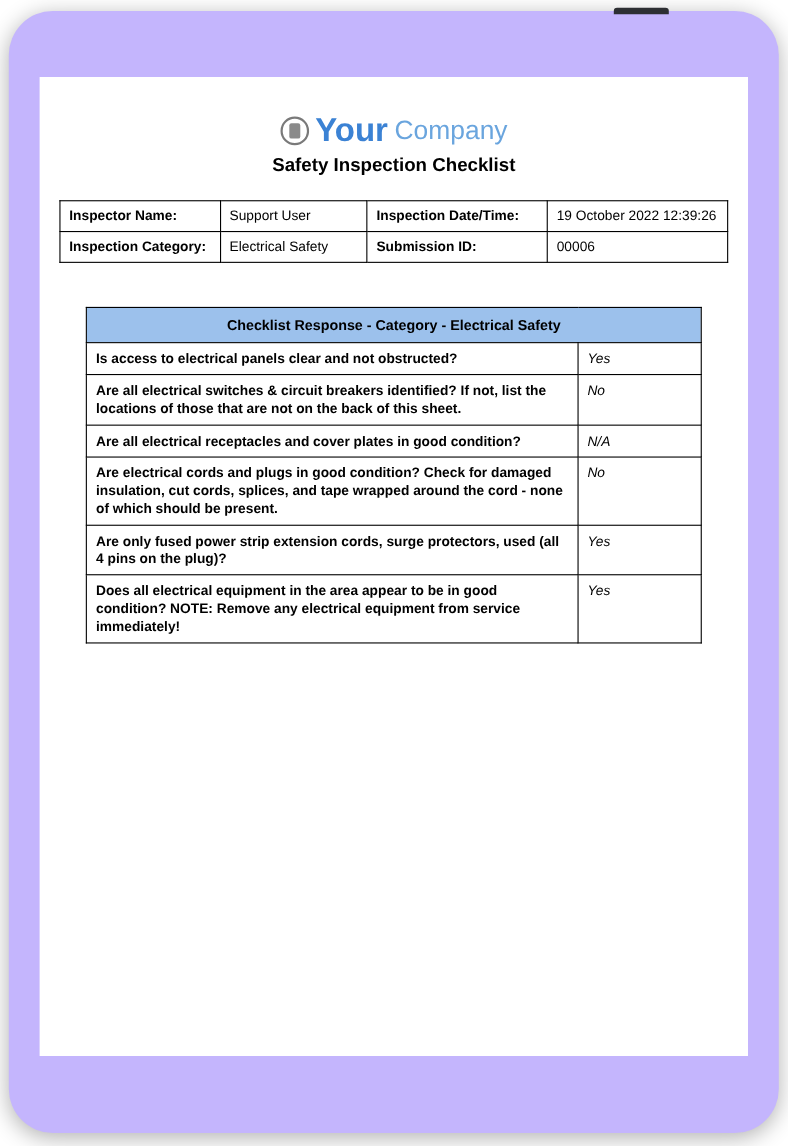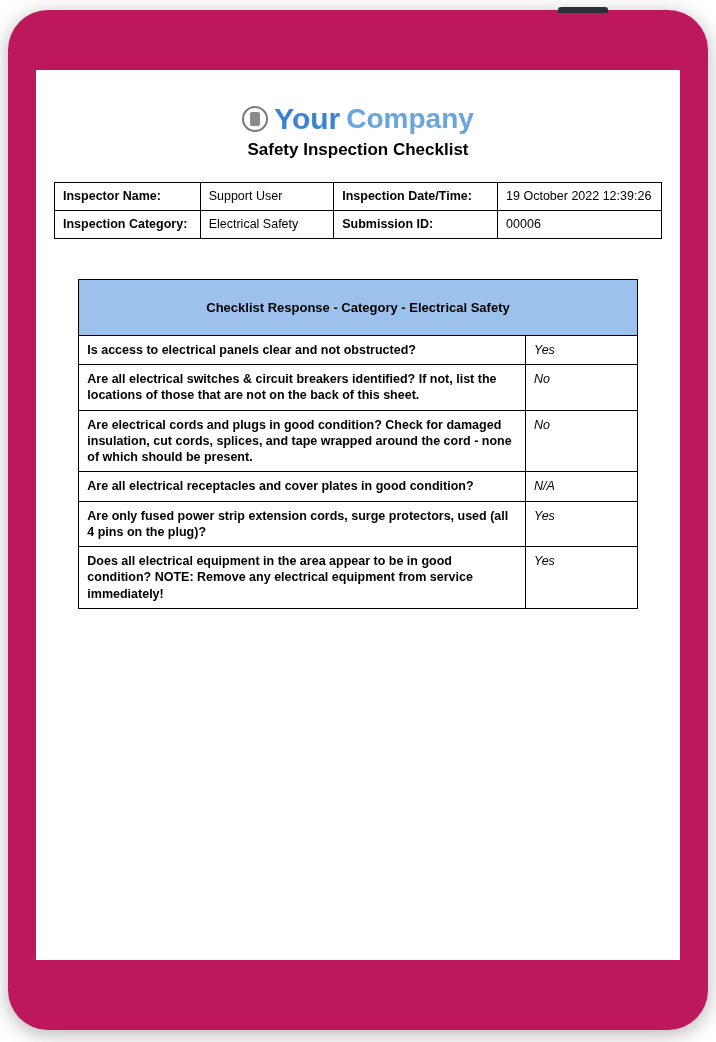--- a/index.html
+++ b/index.html
@@ -9,21 +9,21 @@
     background: #ffffff;
     font-family: Arial, Helvetica, sans-serif;
     display: flex;
     justify-content: center;
     align-items: flex-start;
     min-height: 1042px;
   }
   .tablet-frame {
     width: 700px;
     height: 1020px;
-    background: #be185d;
+    background: #c4b5fd;
     border-radius: 40px;
     padding: 60px 28px 70px 28px;
     margin-top: 10px;
     position: relative;
     box-shadow: 0 4px 20px rgba(0,0,0,0.3);
   }
   .power-button {
     position: absolute;
     top: -3px;
     right: 100px;
@@ -61,22 +61,22 @@
     height: 14px;
     background: #8a8a8a;
     border-radius: 2px;
   }
   .logo-text-strong {
     font-size: 30px;
     font-weight: 700;
     color: #3b82d4;
   }
   .logo-text-light {
-    font-size: 28px;
-    font-weight: 700;
+    font-size: 24px;
+    font-weight: 400;
     color: #6aa5de;
   }
   .subtitle {
     text-align: center;
     font-size: 17px;
     font-weight: 700;
     color: #000;
     margin-bottom: 22px;
   }
   .info-table {
@@ -101,21 +101,21 @@
   .info-table td.col4 { width: 27%; margin-top: 24px; }
 
   .checklist-table {
     width: 92%;
     margin: 0 auto;
     border-collapse: collapse;
   }
   .checklist-table th.section-header {
     background: #9cc1ec;
     border: 1.5px solid #000;
-    padding: 20px;
+    padding: 8px;
     font-size: 13px;
     font-weight: 700;
     text-align: center;
   }
   .checklist-table td {
     border: 1.5px solid #000;
     padding: 6px 8px;
     font-size: 12.5px;
     vertical-align: top;
     line-height: 1.3;
@@ -174,28 +174,28 @@
       </tr>
       <tr>
         <td class="question">Is access to electrical panels clear and not obstructed?</td>
         <td class="answer">Yes</td>
       </tr>
       <tr>
         <td class="question">Are all electrical switches &amp; circuit breakers identified? If not, list the locations of those that are not on the back of this sheet.</td>
         <td class="answer">No</td>
       </tr>
       <tr>
+        <td class="question">Are all electrical receptacles and cover plates in good condition?</td>
+        <td class="answer">N/A</td>
+      </tr>
+      <tr>
         <td class="question">Are electrical cords and plugs in good condition? Check for damaged insulation, cut cords, splices, and tape wrapped around the cord - none of which should be present.</td>
         <td class="answer">No</td>
       </tr>
       <tr>
-        <td class="question">Are all electrical receptacles and cover plates in good condition?</td>
-        <td class="answer">N/A</td>
-      </tr>
-      <tr>
         <td class="question">Are only fused power strip extension cords, surge protectors, used (all 4 pins on the plug)?</td>
         <td class="answer">Yes</td>
       </tr>
       <tr>
         <td class="question">Does all electrical equipment in the area appear to be in good condition? NOTE: Remove any electrical equipment from service immediately!</td>
         <td class="answer">Yes</td>
       </tr>
     </tbody>
       </table>
 

